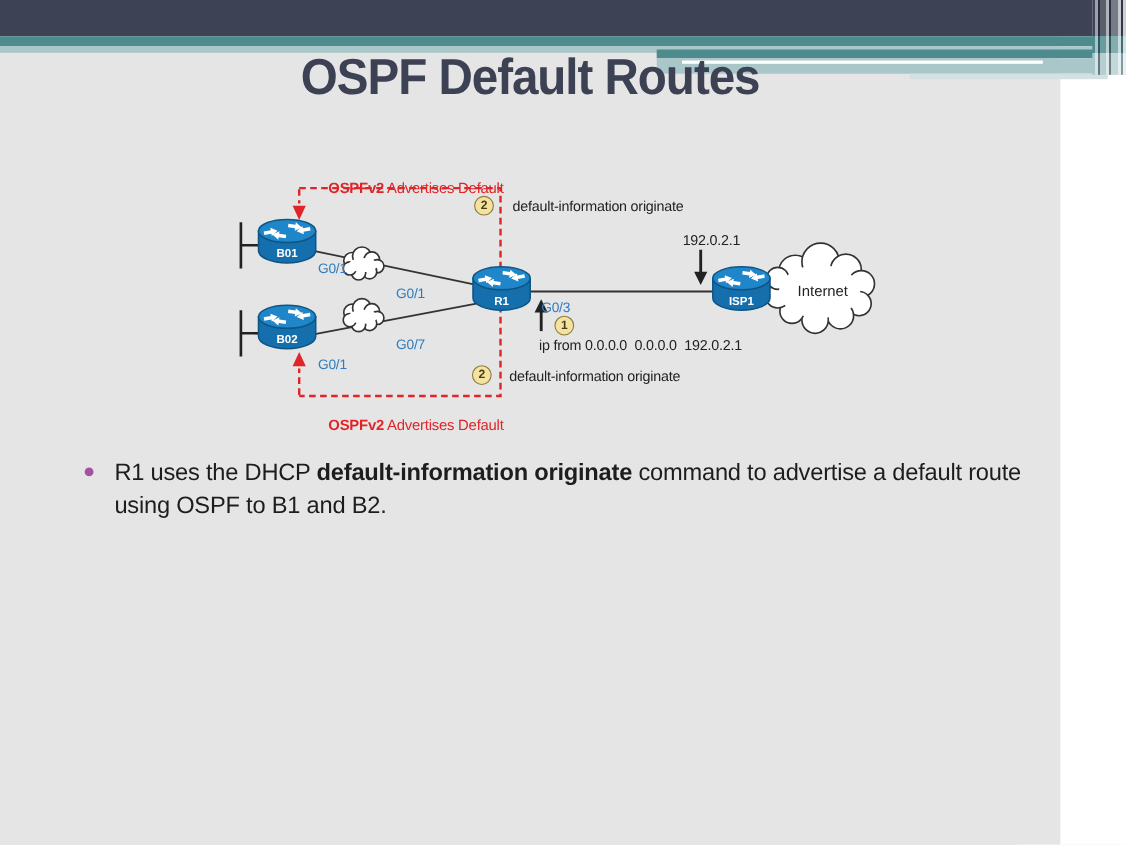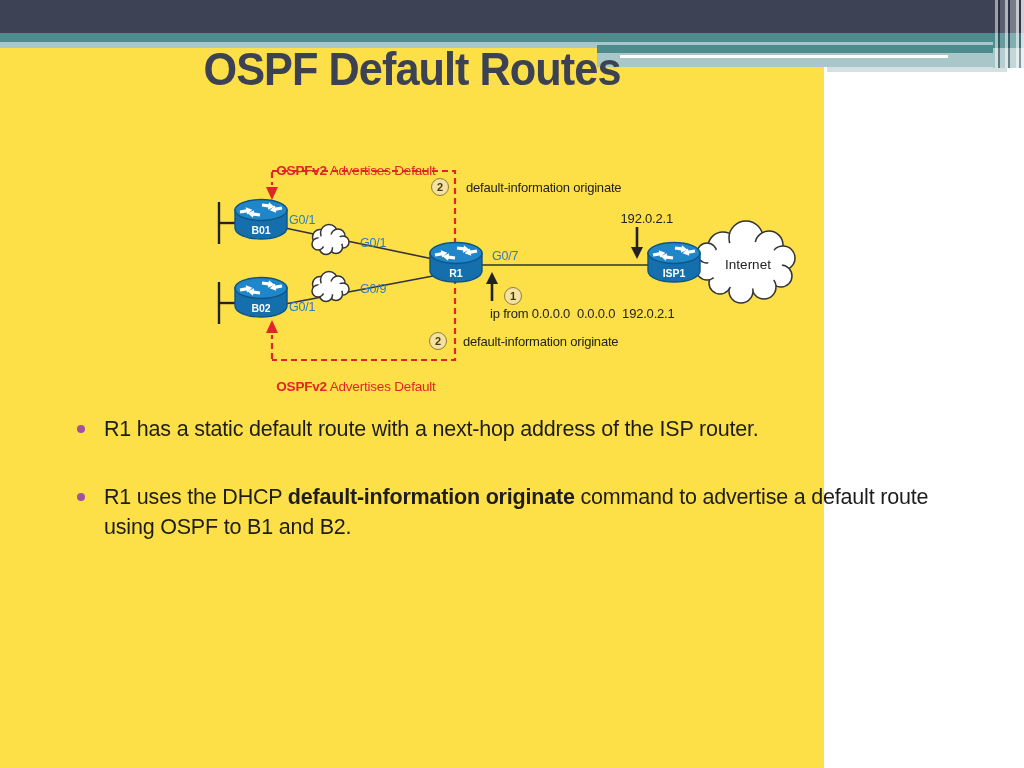--- a/index.html
+++ b/index.html
@@ -1,19 +1,19 @@
 <!DOCTYPE html>
 <html><head>
 <meta charset="utf-8">
 <style>
   * { margin:0; padding:0; box-sizing:border-box; }
   html,body { width:1024px; height:768px; }
   body { font-family:"Liberation Sans", sans-serif; background:#ffffff; position:relative; overflow:hidden; }
 
-  .slide { position:absolute; inset:0; width:824px; height:768px; background:#fde047;padding-left:40px; }
+  .slide { position:absolute; inset:0; width:964px; height:768px; background:#e5e5e5;padding-left:40px; }
 
   
   .bar-dark   { position:absolute; left:0; top:0;  width:993px;  height:33px; background:#3d4254; }
   .bar-teal   { position:absolute; left:0; top:33px; width:1024px; height:9px;  background:#4e8b8e; }
   .bar-lteal  { position:absolute; left:0; top:42px; width:1024px; height:6px;  background:#a9c6c8; }
   .cascade-teal  { position:absolute; left:597px; top:45px; width:403px; height:8px;  background:#4e8b8e; }
   .cascade-lteal { position:absolute; left:597px; top:53px; width:427px; height:14px; background:#a9c6c8; }
   .cascade-pale  { position:absolute; left:827px; top:67px; width:180px; height:5px;  background:#d3e1e2; }
   .cascade-line  { position:absolute; left:620px; top:55px; width:328px; height:3px;  background:#ffffff; }
   .corner-stripes { position:absolute; left:993px; top:0; width:31px; height:68px;
@@ -26,23 +26,23 @@
   }
 
   .title { position:absolute; left:0; right:0; top:42px; text-align:center;
     font-size:46px; font-weight:bold; color:#3c4254; letter-spacing:-1px;
     transform:scaleX(.94); transform-origin:center; }
 
   
   .diagram { position:absolute; left:215px; top:145px; width:600px; height:245px; }
   .diagram svg { position:absolute; inset:0; }
   .dlabel { position:absolute; white-space:pre; }
-  .red-caption { color:#e02528; font-size:13.5px; text-align:left; letter-spacing:-.2px; }
+  .red-caption { color:#e02528; font-size:13.5px; text-align:center; letter-spacing:-.2px; }
   .red-caption b { font-weight:bold; }
-  .lbl-blue { color:#2e7cbf; font-size:12.5px; letter-spacing:-.2px; }
+  .lbl-blue { color:#2e7cbf; font-size:12.5px; letter-spacing:-.2px;margin-top:24px; }
   .lbl-blk  { color:#222; font-size:13px; letter-spacing:-.2px; }
   .badge { position:absolute; width:18px; height:18px; border-radius:50%;
     background:#f3e2a0; border:1.6px solid #8f7c3e; color:#4a3b12;
     font-size:11px; font-weight:bold; display:flex; align-items:center; justify-content:center; }
 
   
   .bullets { position:absolute; left:76px; top:414px; width:892px; }
   .bullet-item { position:relative; padding-left:28px; margin-bottom:38px;
     font-size:21.5px; line-height:30px; color:#1d1d1d; letter-spacing:-.2px; }
   .bullet-dot { position:absolute; left:1px; top:11px; width:8px; height:8px;
@@ -179,30 +179,26 @@
 
     <div class="dlabel lbl-blk" style="left:251px; top:35px;">default-information originate</div>
     <div class="dlabel lbl-blk" style="left:248px; top:189px;">default-information originate</div>
 
     <div class="dlabel lbl-blk" style="left:386px; top:66px; width:72px; text-align:right;">192.0.2.1</div>
     <div class="dlabel lbl-blk" style="left:275px; top:161px;">ip from 0.0.0.0  0.0.0.0  192.0.2.1</div>
 
     <div class="dlabel lbl-blue" style="left:74px;  top:68px;">G0/1</div>
     <div class="dlabel lbl-blue" style="left:145px; top:91px;">G0/1</div>
     <div class="dlabel lbl-blue" style="left:74px;  top:155px;">G0/1</div>
-    <div class="dlabel lbl-blue" style="left:145px; top:137px;">G0/9</div>
-    <div class="dlabel lbl-blue" style="left:277px; top:104px;">G0/7</div>
+    <div class="dlabel lbl-blue" style="left:145px; top:137px;">G0/7</div>
+    <div class="dlabel lbl-blue" style="left:277px; top:104px;">G0/3</div>
   </div>
 
   <div class="bullets">
 
-    <div class="bullet-item">
-      <span class="bullet-dot"></span>
-      <span>R1 has a static default route with a next-hop address of the ISP router.</span>
-    </div>
 
     <div class="bullet-item">
       <span class="bullet-dot"></span>
       <span>R1 uses the DHCP </span><span class="seg-bold">default-information originate</span><span> command to advertise a default route using OSPF to B1 and B2.</span>
     </div>
 
 
   </div>
 </div>
 

